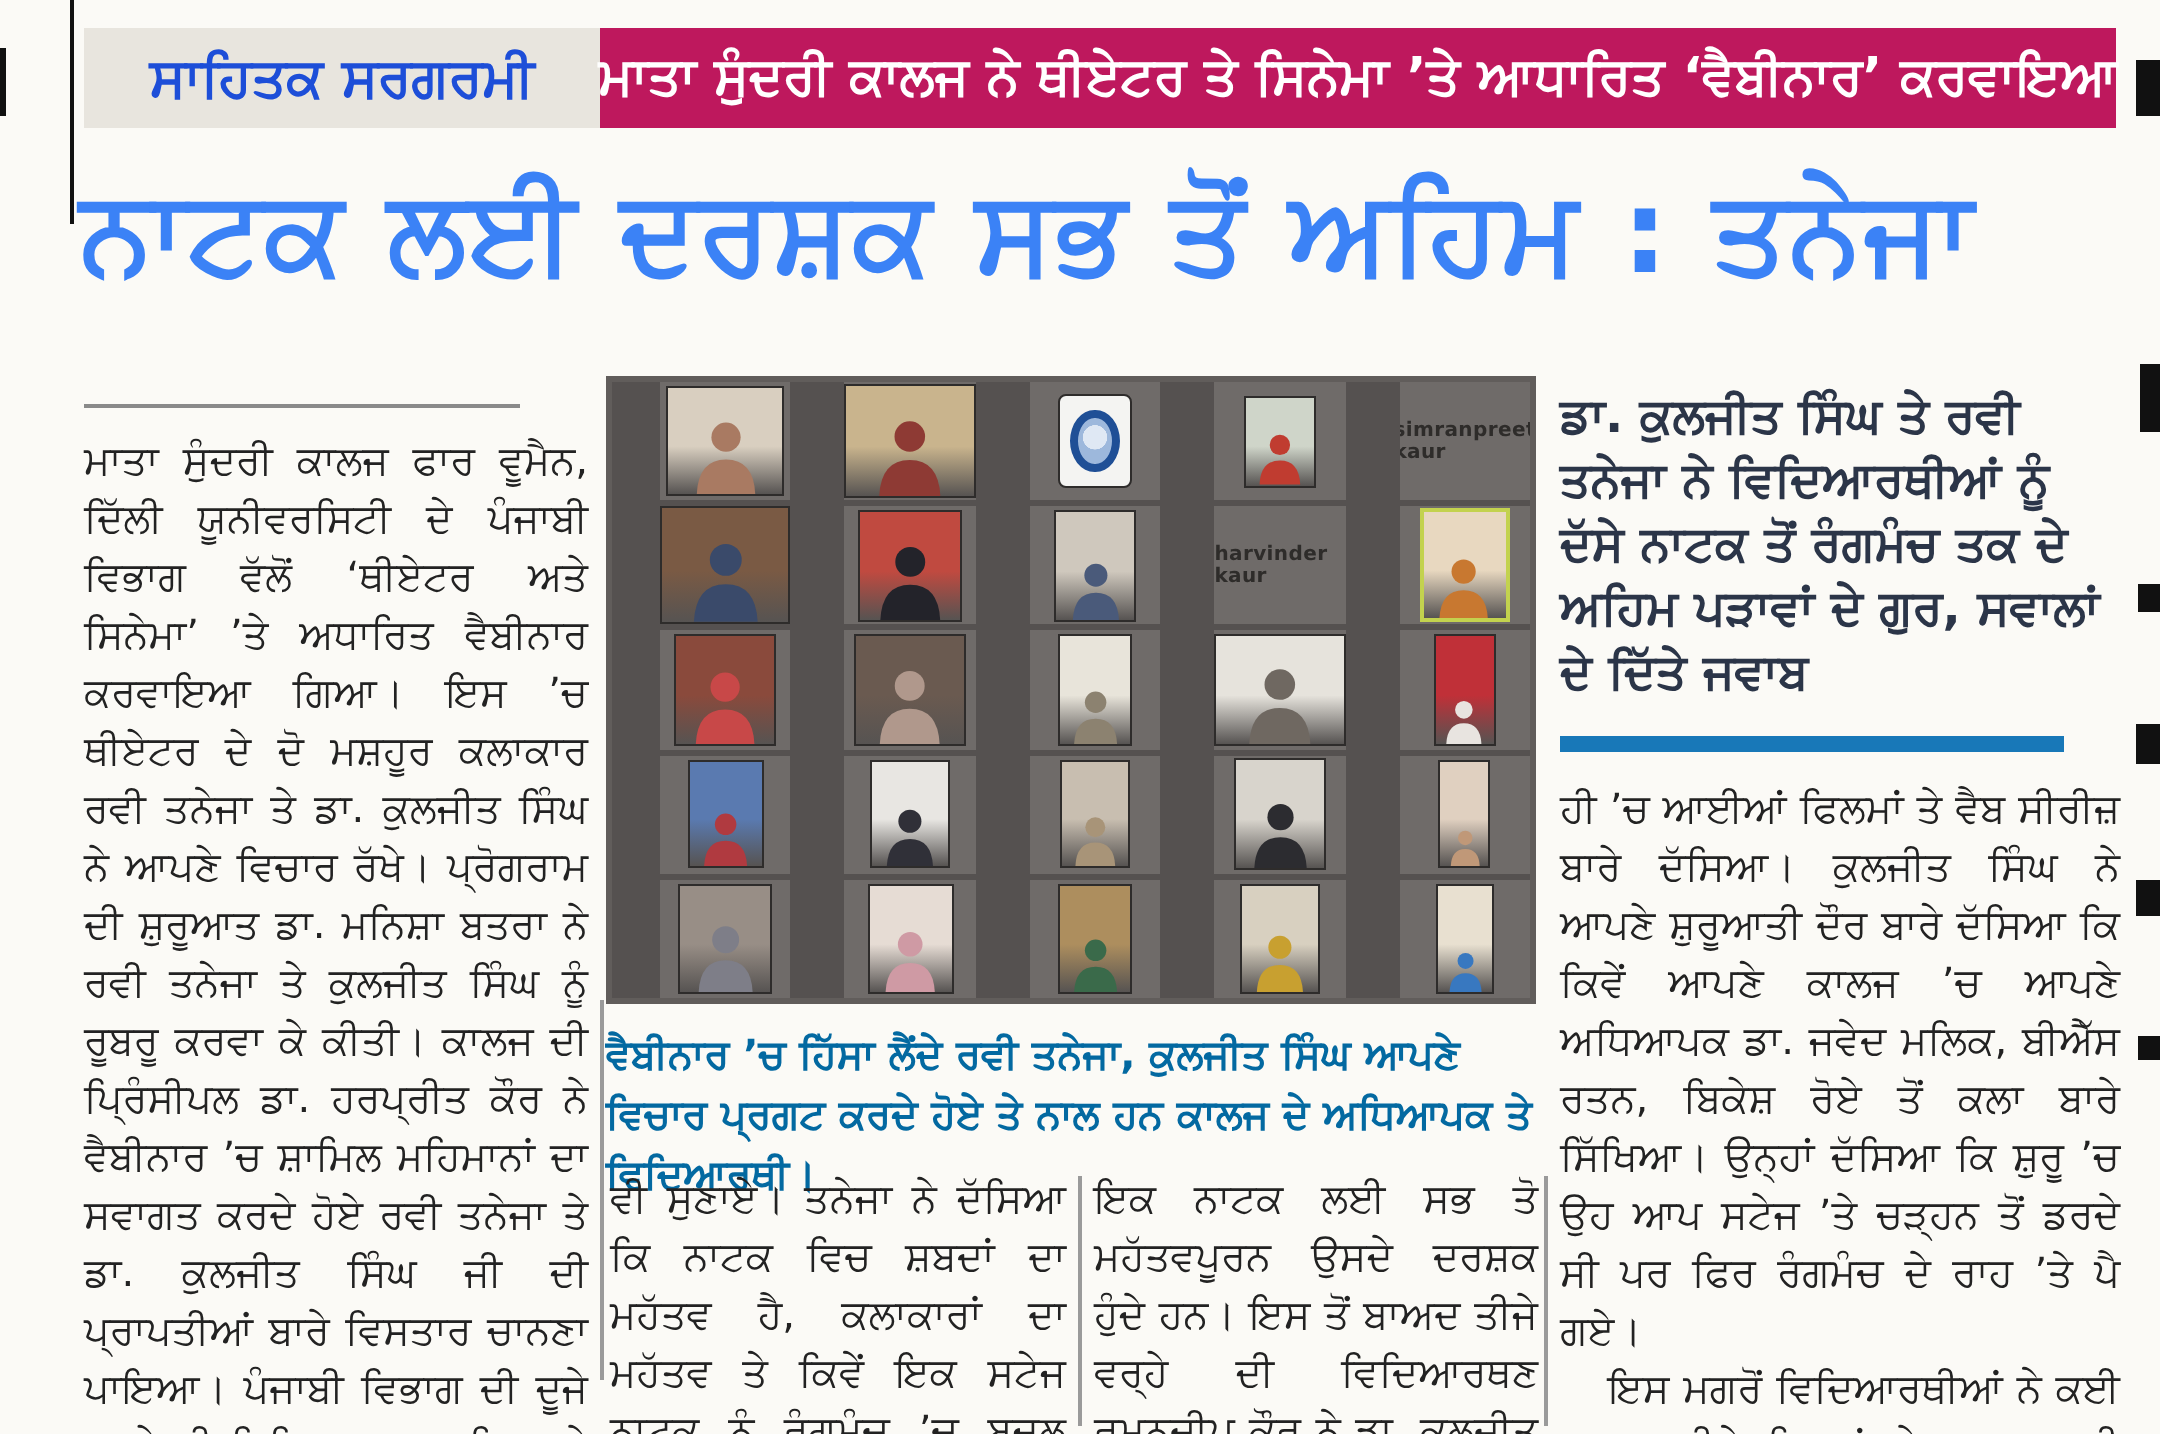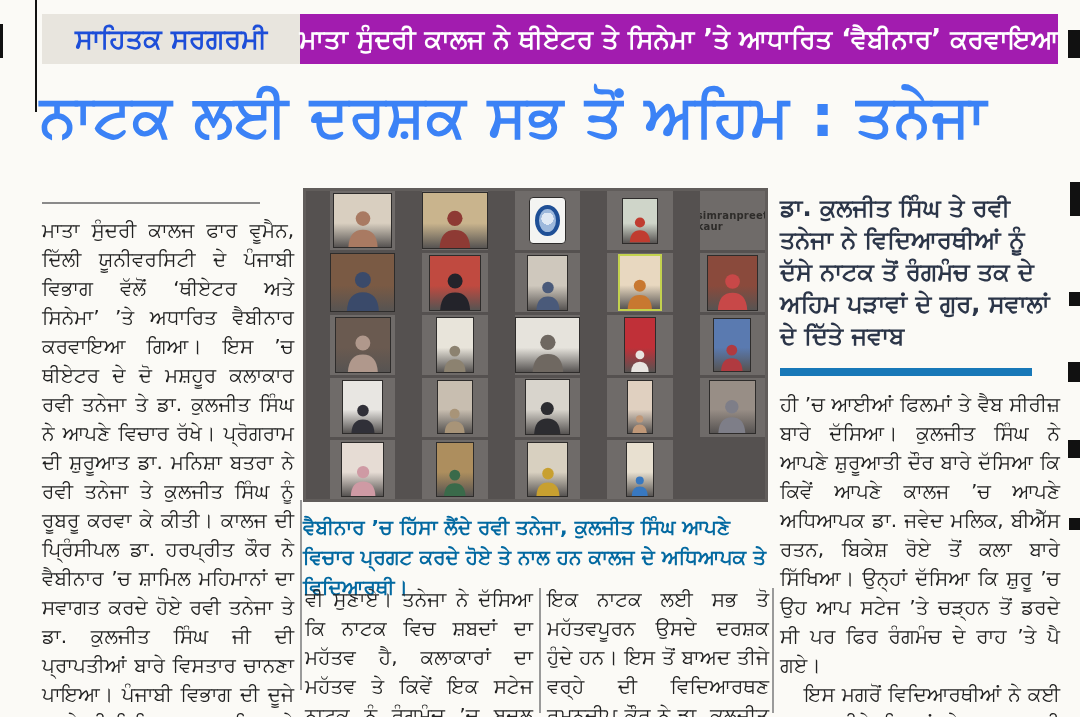--- a/index.html
+++ b/index.html
@@ -7,21 +7,21 @@
   body { position:relative; background:#fbfaf6; font-family:"DejaVu Sans", sans-serif; color:#1c1c1c; }
 
   
   .mark { position:absolute; background:#111; }
 
   
   .kicker-box { position:absolute; left:42px; top:14px; width:258px; height:50px;
     background:#e8e5de; display:flex; align-items:center; justify-content:center; }
   .kicker-box span { color:#1d4ed8; font-weight:bold; font-size:27px; }
   .strap { position:absolute; left:300px; top:14px; width:758px; height:50px;
-    background:#a21caf; display:flex; align-items:center; justify-content:center; }
+    background:#be185d; display:flex; align-items:center; justify-content:center; }
   .strap span { color:#ffffff; font-weight:bold; font-size:26px; white-space:nowrap; }
 
   .headline { position:absolute; left:40px; top:82px; width:1010px;
     font-size:58px; font-weight:bold; color:#3b82f6; letter-spacing:1px; white-space:nowrap; }
 
   
   .col1 { position:absolute; left:42px; top:192px; width:252px; }
   .byline { font-size:23px; font-weight:bold; color:#111; }
   .byline-rule { width:218px; height:2px; background:#8a8a8a; margin:10px 0 12px 0; }
   .bodytext { font-size:20px; line-height:29px; color:#222; text-align:justify; }
@@ -134,20 +134,23 @@
         </div>
       </div>
       <div class="tile">
         <div class="ph" style="width: 62%; height: 94%; background: linear-gradient(rgb(207, 200, 189) 0%, rgb(207, 200, 189) 55%, rgba(0, 0, 0, 0.22) 100%);">
           <svg viewBox="0 0 100 100" preserveAspectRatio="xMidYMax meet">
             <circle cx="50" cy="34" r="17" fill="#4a5a7a"></circle>
             <path d="M16 100 Q18 60 50 60 Q82 60 84 100 Z" fill="#4a5a7a"></path>
           </svg>
         </div>
       </div>
+      <div class="tile">
+        <span class="nm">harvinder kaur</span>
+      </div>
       <div class="tile active">
         <div class="ph" style="width: 68%; height: 96%; background: linear-gradient(rgb(232, 216, 192) 0%, rgb(232, 216, 192) 55%, rgba(0, 0, 0, 0.22) 100%);">
           <svg viewBox="0 0 100 100" preserveAspectRatio="xMidYMax meet">
             <circle cx="50" cy="34" r="17" fill="#c87830"></circle>
             <path d="M16 100 Q18 60 50 60 Q82 60 84 100 Z" fill="#c87830"></path>
           </svg>
         </div>
       </div>
       <div class="tile">
         <div class="ph" style="width: 78%; height: 94%; background: linear-gradient(rgb(138, 74, 60) 0%, rgb(138, 74, 60) 55%, rgba(0, 0, 0, 0.22) 100%);">

